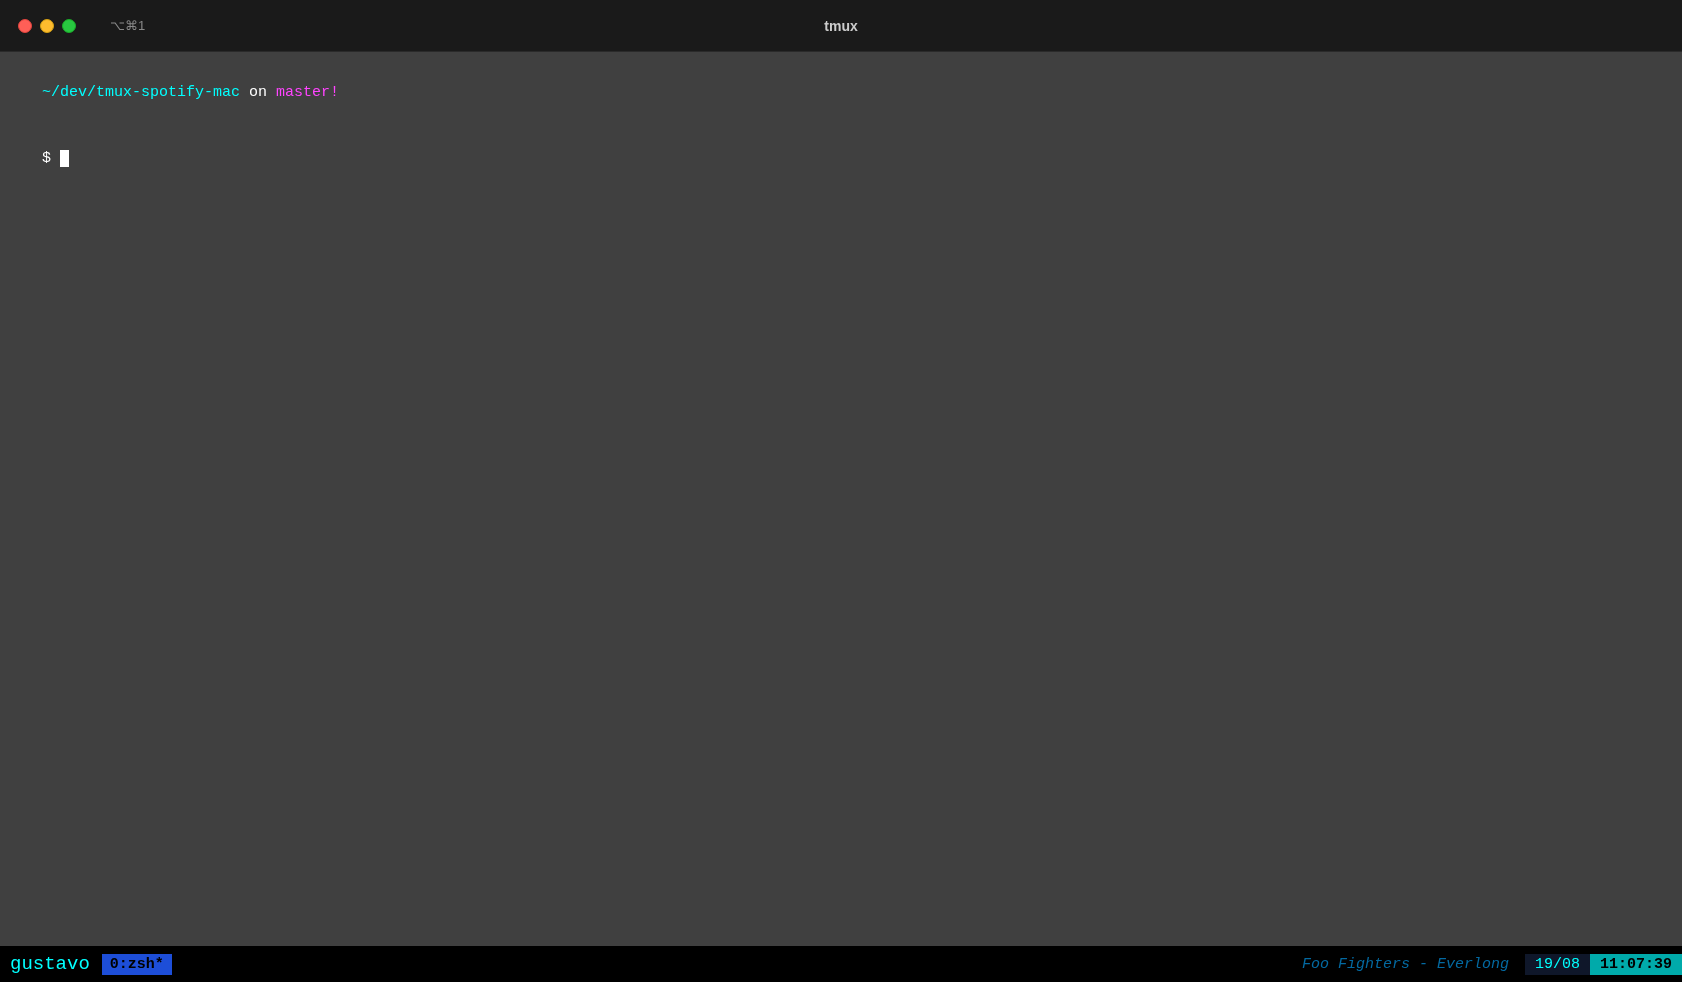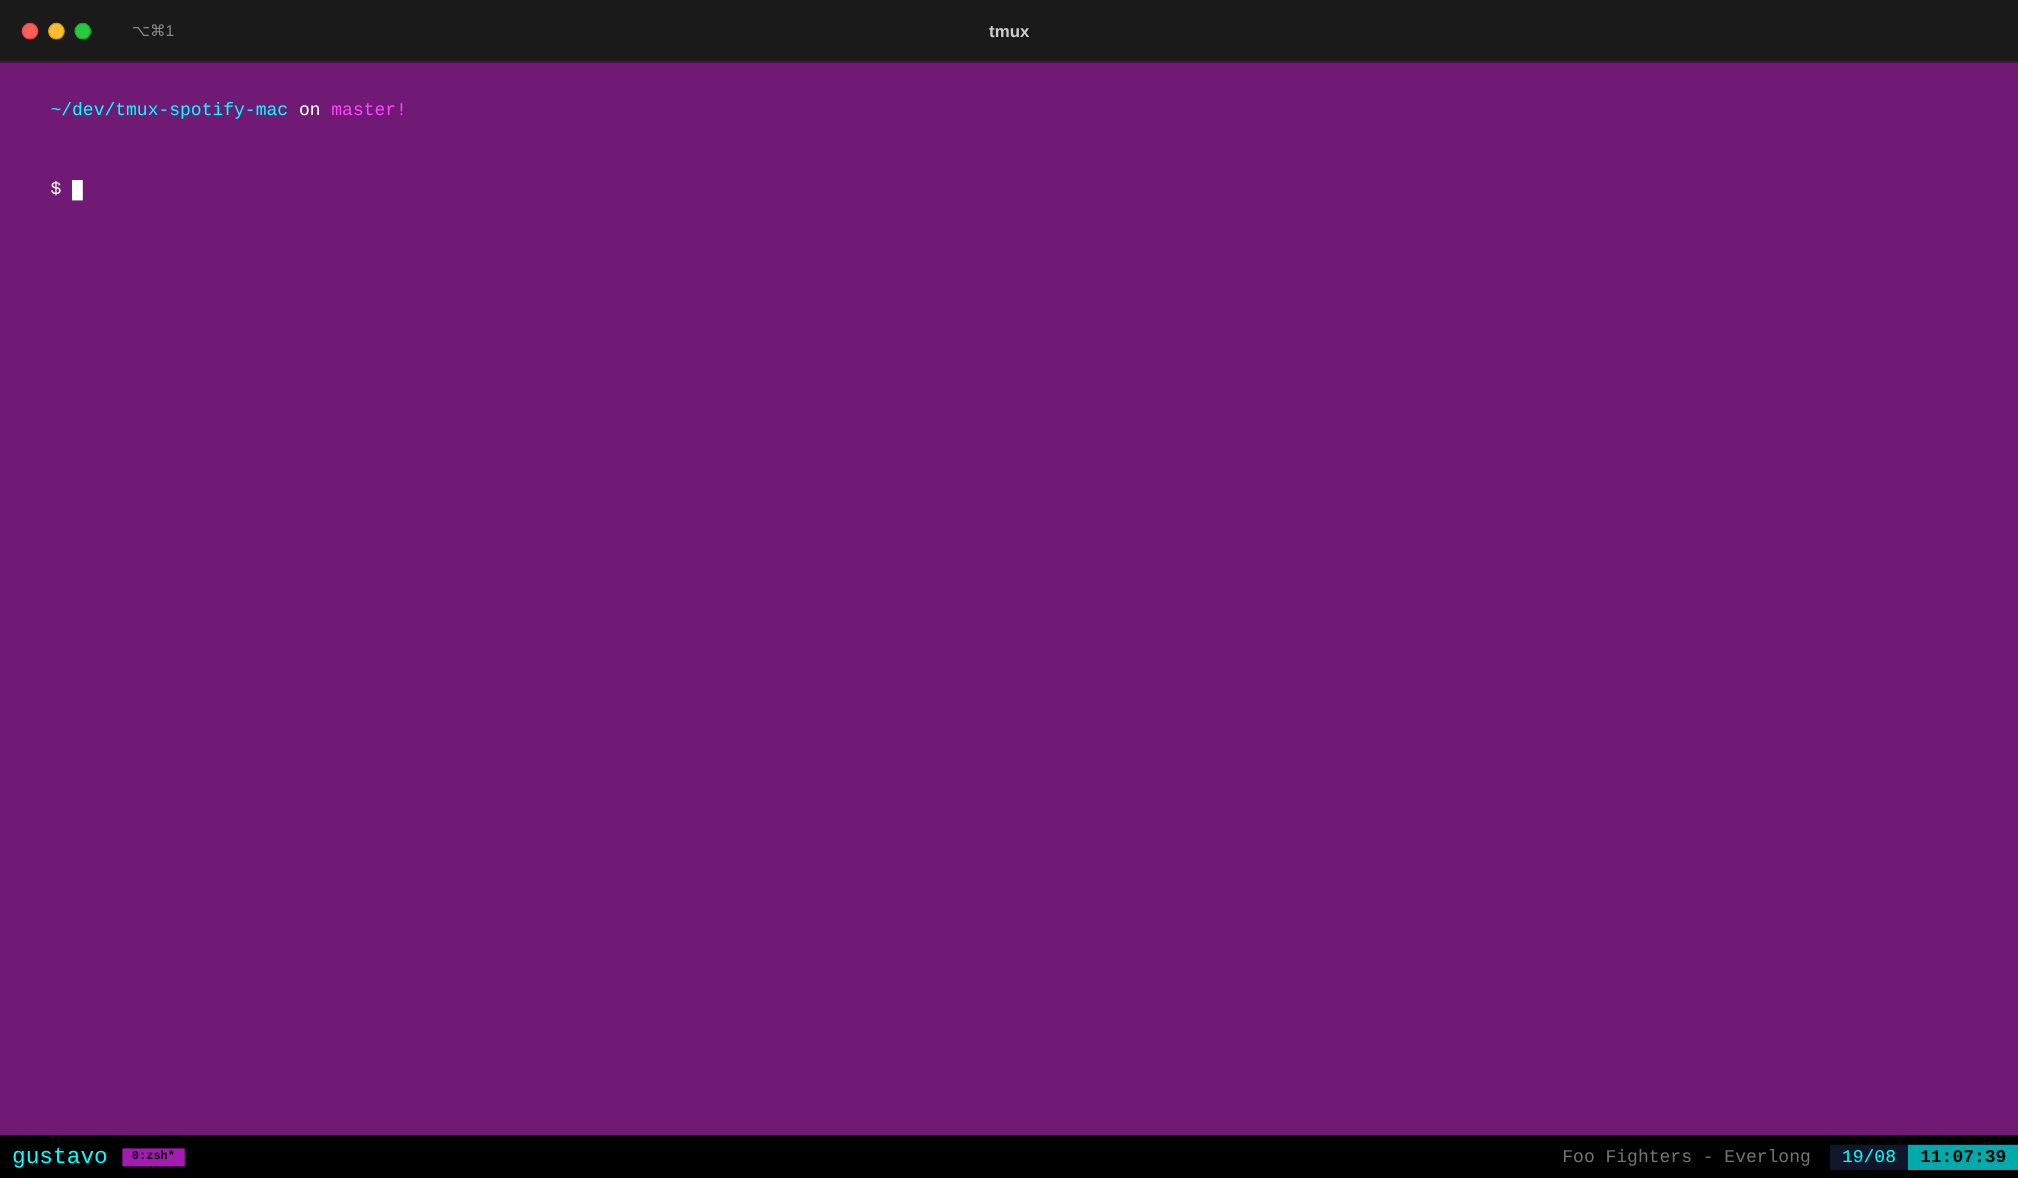--- a/index.html
+++ b/index.html
@@ -70,21 +70,21 @@
       color: #cccccc;
       font-size: 14px;
       font-family: -apple-system, BlinkMacSystemFont, 'SF Pro Text', sans-serif;
       font-weight: 700;
     }
 
     
     .terminal-area {
       width: 100%;
       height: calc(982px - 52px - 36px);
-      background: #701a75;
+      background: #404040;
       padding: 8px 6px;
       position: relative;
     }
 
     .terminal-line {
       font-size: 15px;
       line-height: 22px;
       white-space: pre;
     }
 
@@ -133,39 +133,40 @@
     .statusbar-left {
       padding-left: 10px;
       color: #00ffff;
       font-size: 19px;
       font-family: 'Courier New', Courier, monospace;
       white-space: nowrap;
     }
 
     .statusbar-session {
       margin-left: 12px;
-      background: #a21caf;
+      background: #1d4ed8;
       color: #000000;
       padding: 2px 8px;
-      font-size: 10px;
+      font-size: 15px;
       font-family: 'Courier New', Courier, monospace;
       font-weight: bold;
     }
 
     .statusbar-right {
       margin-left: auto;
       display: flex;
       align-items: center;
     }
 
     .statusbar-song {
-      color: #737373;
+      color: #0369a1;
       font-size: 15px;
       font-family: 'Courier New', Courier, monospace;
       padding-right: 16px;
+      font-style: italic;
     }
 
     .statusbar-date {
       background: #0f172a;
       color: #00ffff;
       font-size: 15px;
       font-family: 'Courier New', Courier, monospace;
       padding: 2px 10px;
     }
 

